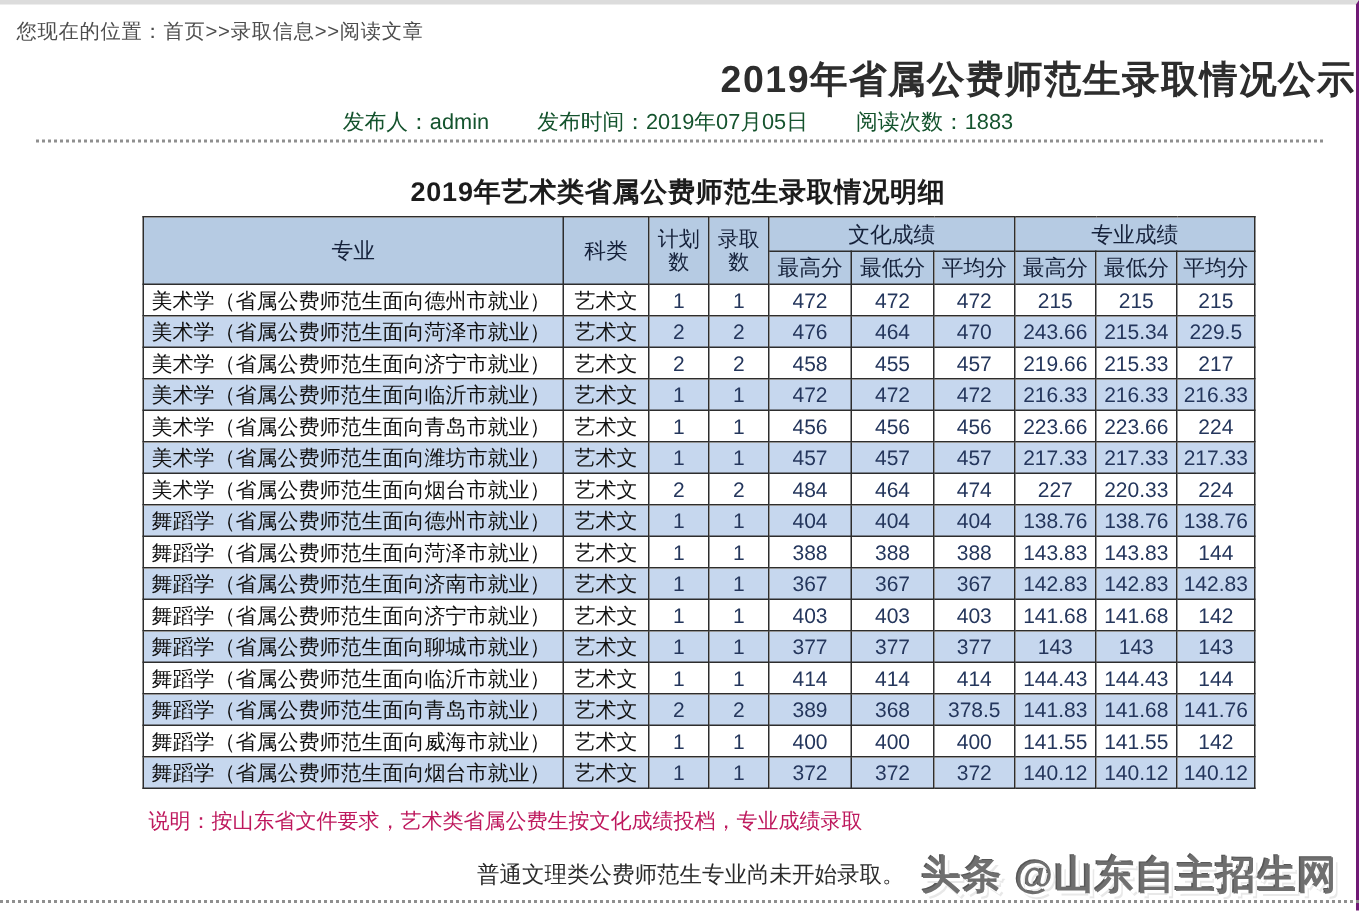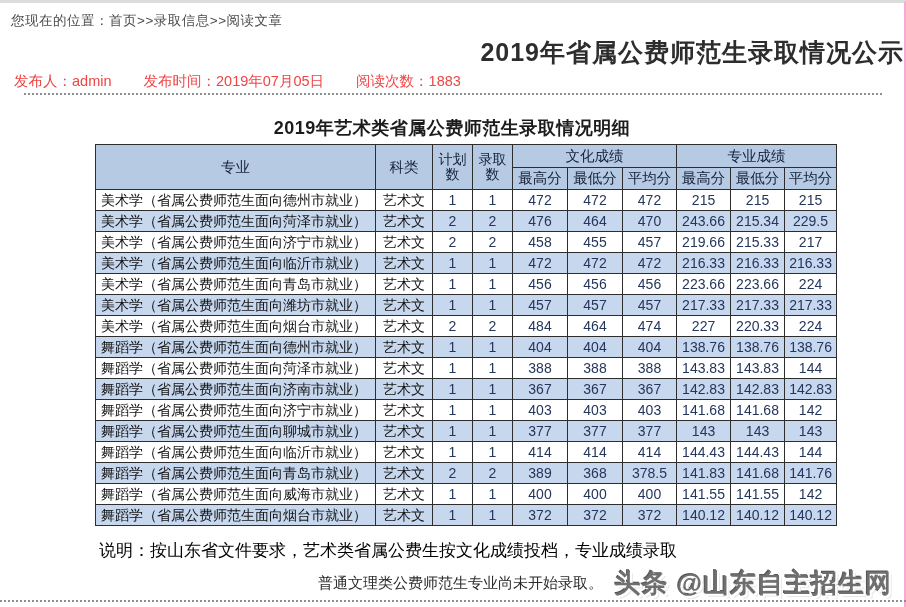--- a/index.html
+++ b/index.html
@@ -6,36 +6,36 @@
   html, body { background: #ffffff; }
   body {
     width: 906px; height: 607px;
     font-family: "Liberation Sans", "DejaVu Sans", sans-serif;
     position: relative; overflow: hidden;
   }
   .page {
     position: absolute; inset: 0;
     background: #fff;
     border-top: 3px solid #dcdcdc;
-    border-right: 2px solid #f9a8d4;
+    border-right: 2px solid #701a75;
   }
   .breadcrumb {
     position: absolute; top: 9px; left: 11px;
     font-size: 13.5px; color: #4d4d4d; letter-spacing: 0.5px;
   }
   .breadcrumb span { color: #4d4d4d; }
   .breadcrumb .crumb-link { cursor: pointer; }
   .article-title {
     position: absolute; top: 33px; left: 0; width: 100%;
     text-align: right; font-size: 25px; font-weight: bold;
     color: #2d2d2d; letter-spacing: 1px;
   }
   .meta-row {
     position: absolute; top: 69px; left: 0; width: 100%;
-    font-size: 14.5px; color: #ef4444;
+    text-align: center; font-size: 14.5px; color: #14532d;
   }
   .meta-row .meta-item { margin: 0 14px; }
   .dotted-sep {
     position: absolute; top: 90px; left: 24px; width: 858px;
     border-bottom: 2px dotted #8f8f8f; height: 0;
   }
   .table-title {
     position: absolute; top: 113px; left: 0; width: 100%;
     text-align: center; font-size: 18px; font-weight: bold;
     color: #1c1c1c; letter-spacing: 0.5px;
@@ -60,21 +60,21 @@
   .score-table tbody td { height: 21px; color: #24365c; line-height: 1; }
   .score-table tbody td.major {
     text-align: left; padding-left: 5px; color: #121212;
     font-size: 14px; letter-spacing: 0px;
   }
   .score-table tbody td.cat { color: #121212; }
   .score-table tbody tr:nth-child(even) { background: #c6d7ee; }
   .score-table tbody tr:nth-child(odd) { background: #ffffff; }
   .note-line1 {
     position: absolute; top: 536px; left: 99px;
-    font-size: 17px; color: #000000; text-align: center;
+    font-size: 14px; color: #be185d; text-align: center;
   }
   .note-line2 {
     position: absolute; top: 571px; left: 318px;
     font-size: 15px; color: #2b2b2b;
   }
   .watermark {
     position: absolute; top: 563px; right: 12px;
     font-size: 26px; font-weight: bold; color: #6f6f6f;
     letter-spacing: 1px;
     text-shadow: 2px 2px 0 #ffffff, 3px 3px 0 #e8e8e8, -1px -1px 0 #565656;

